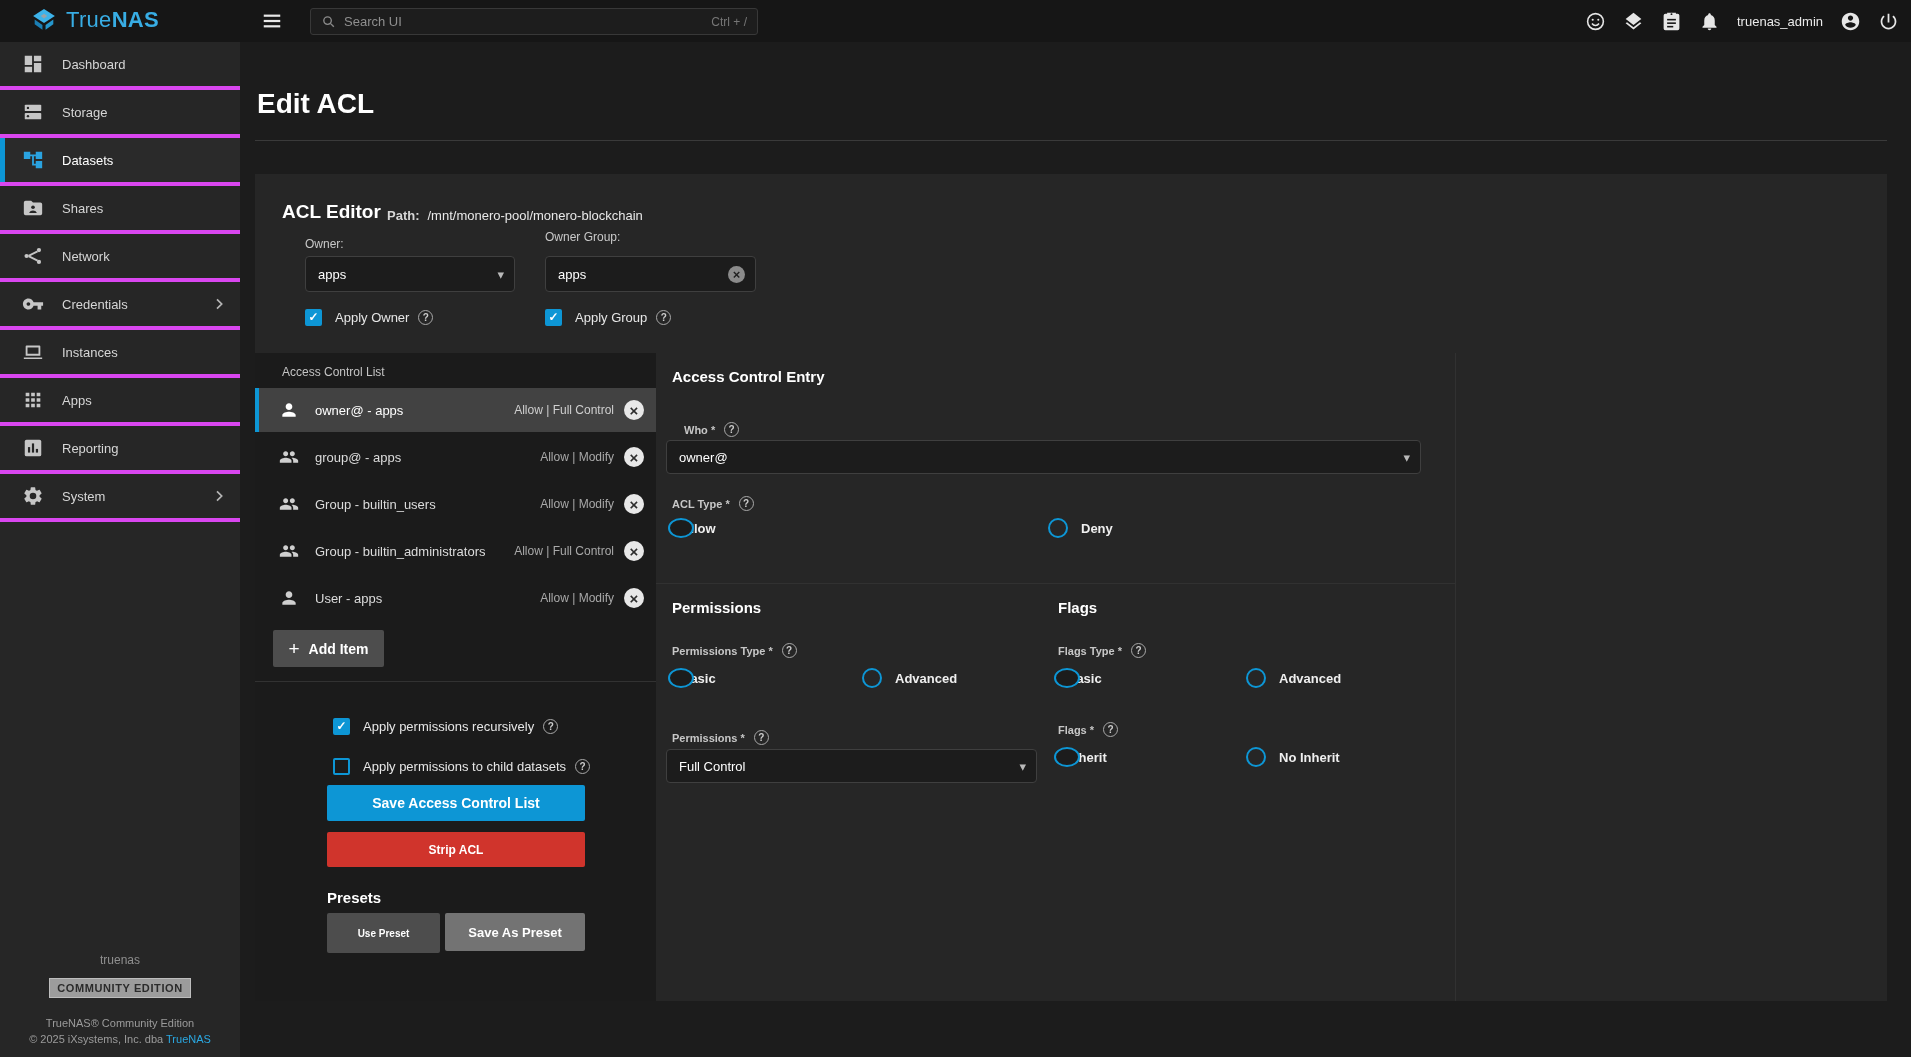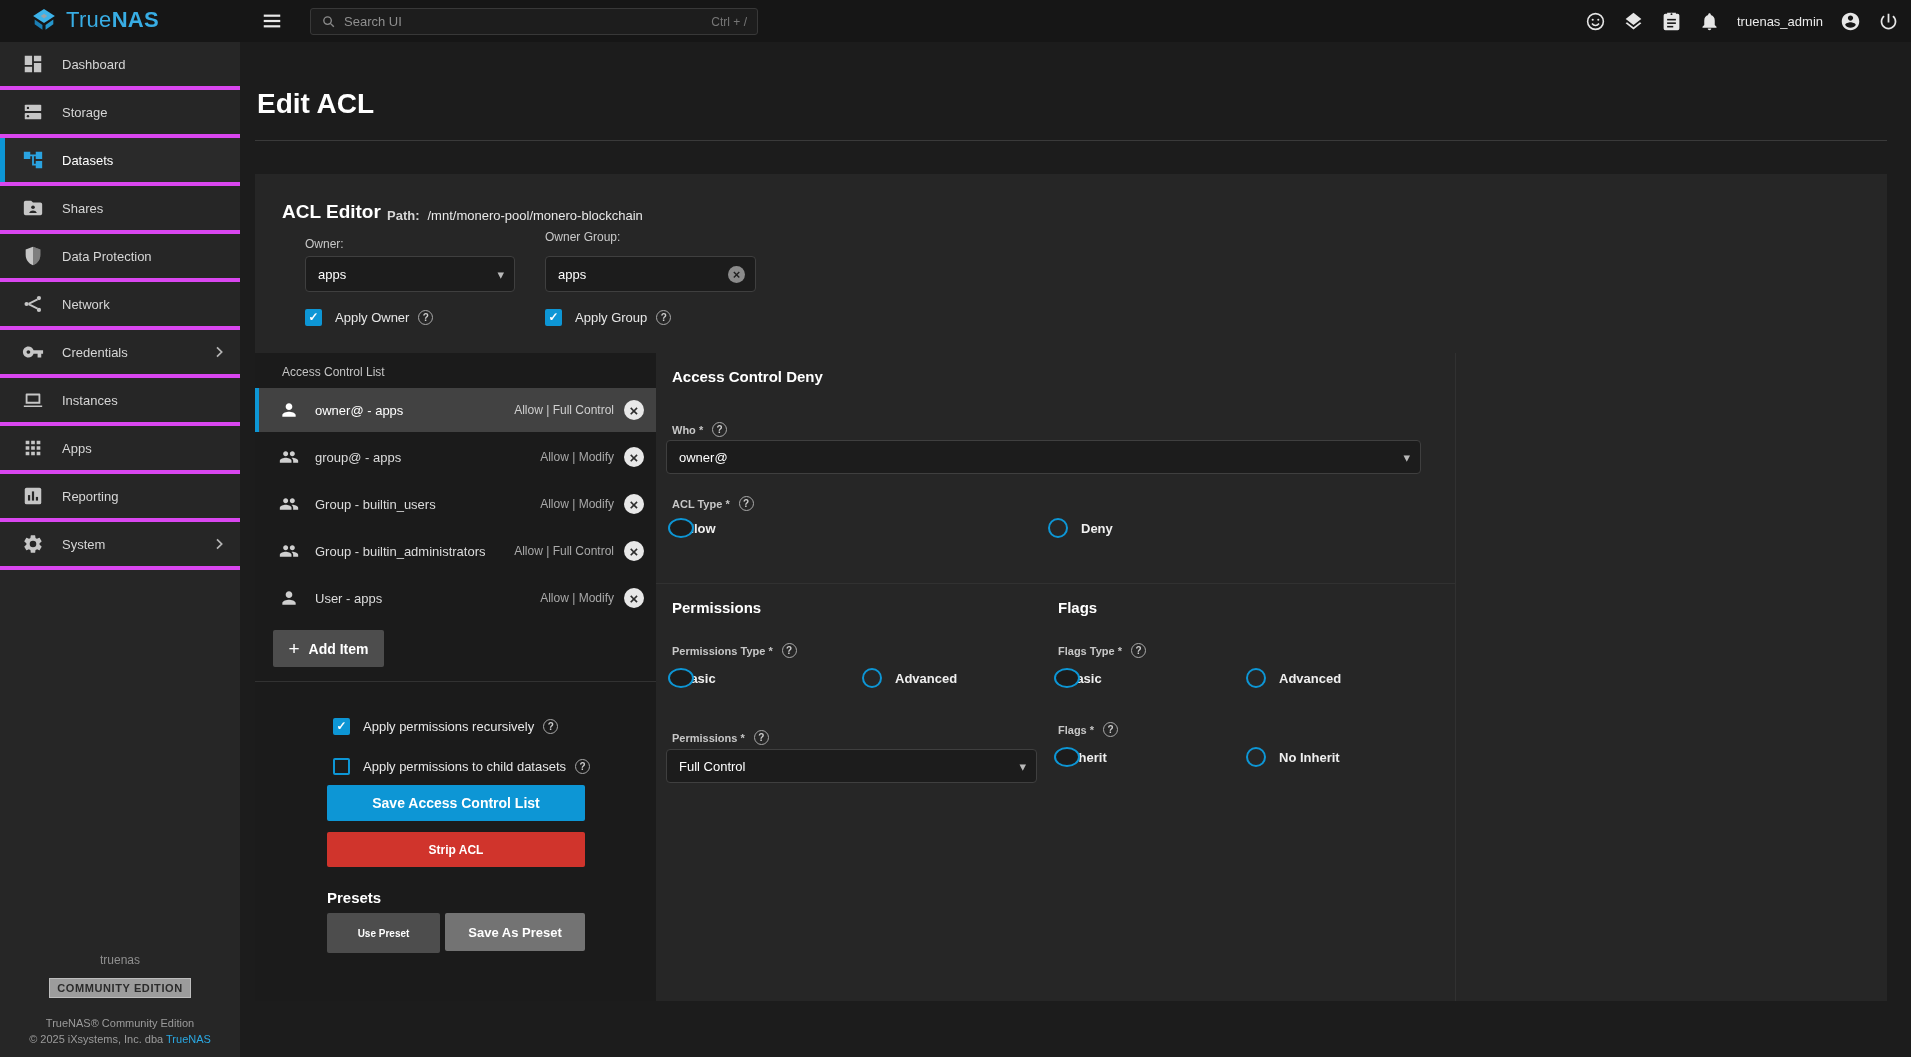--- a/index.html
+++ b/index.html
@@ -234,29 +234,20 @@
           <svg viewBox="0 0 24 24">
             <path fill="currentColor" d="M10 4l2 2h8a2 2 0 0 1 2 2v10a2 2 0 0 1-2 2H4a2 2 0 0 1-2-2V6a2 2 0 0 1 2-2h6z"></path>
             <circle cx="12" cy="11.2" r="2" fill="#262626"></circle>
             <path d="M7.8 17.4c.5-2 2.6-2.8 4.2-2.8s3.7.8 4.2 2.8z" fill="#262626"></path>
           </svg>
         </span>
         <span class="nav-label" data-interactable="false">Shares</span>
       </div>
       <div class="nav-item" data-interactable="true">
         <span class="nav-icon icon" data-interactable="false">
-          <svg viewBox="0 0 24 24">
-            <path fill="currentColor" d="M12 2l8 3v6c0 5-3.4 9.7-8 11-4.6-1.3-8-6-8-11V5l8-3z"></path>
-            <path d="M12 2v20c4.6-1.3 8-6 8-11V5l-8-3z" fill="#262626" opacity=".45"></path>
-          </svg>
-        </span>
-        <span class="nav-label" data-interactable="false">Data Protection</span>
-      </div>
-      <div class="nav-item" data-interactable="true">
-        <span class="nav-icon icon" data-interactable="false">
           <svg viewBox="0 0 24 24" fill="currentColor">
             <circle cx="5" cy="12" r="2.3"></circle>
             <circle cx="18.5" cy="5.5" r="2.3"></circle>
             <circle cx="18.5" cy="18.5" r="2.3"></circle>
             <path d="M6.7 10.9l9.8-4.8.9 1.8-9.8 4.8zM7.6 11.3l9.8 4.8-.9 1.8-9.8-4.8z"></path>
           </svg>
         </span>
         <span class="nav-label" data-interactable="false">Network</span>
       </div>
       <div class="nav-item" data-interactable="true">
@@ -434,23 +425,23 @@
     <div class="btn strip-btn" data-interactable="true">Strip ACL</div>
 
     <div class="presets-title" data-interactable="false">Presets</div>
     <div class="btn use-preset" data-interactable="true">Use Preset</div>
     <div class="btn saveas-preset" data-interactable="true">Save As Preset</div>
   </div>
 
   <div class="right-panel" data-interactable="false">
     <div class="rp-vdivider" data-interactable="false"></div>
 
-    <div class="section-title" style="left:16px; top:15px;" data-interactable="false">Access Control Deny</div>
-
-    <div class="small-label" style="left:16px; top:69px;" data-interactable="false">
+    <div class="section-title" style="left:16px; top:15px;" data-interactable="false">Access Control Entry</div>
+
+    <div class="small-label" style="left:28px; top:69px;" data-interactable="false">
       <span data-interactable="false">Who *</span>
       <span class="help" data-interactable="true">?</span>
     </div>
     <div class="sel" style="left:10px; top:87px; width:755px; height:34px;" data-interactable="true">
       <span class="sel-val" data-interactable="false">owner@</span>
       <span class="chev" data-interactable="false">▾</span>
     </div>
 
     <div class="small-label" style="left:16px; top:143px;" data-interactable="false">
       <span data-interactable="false">ACL Type *</span>

